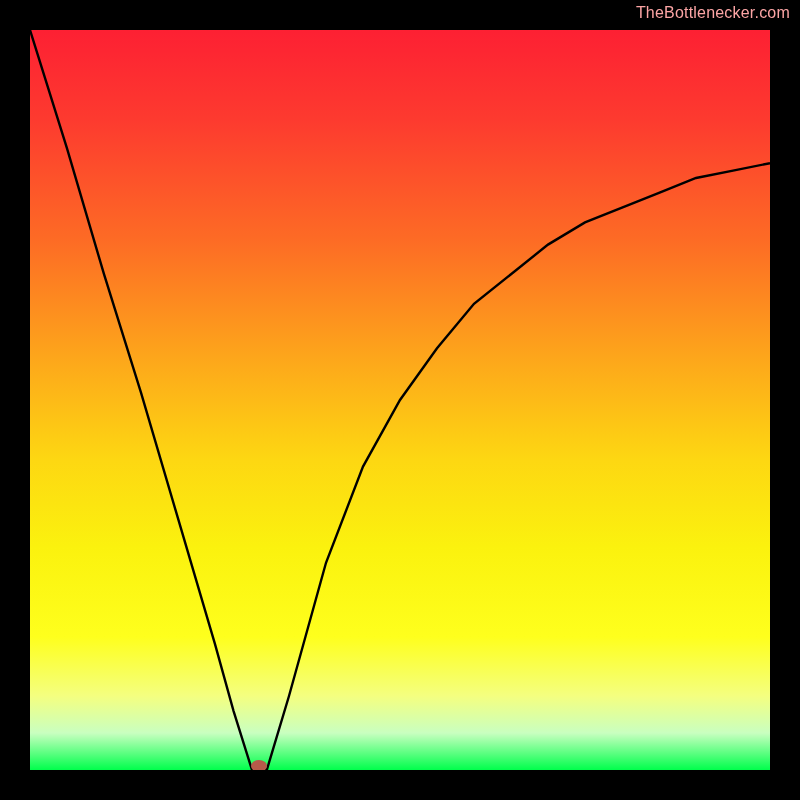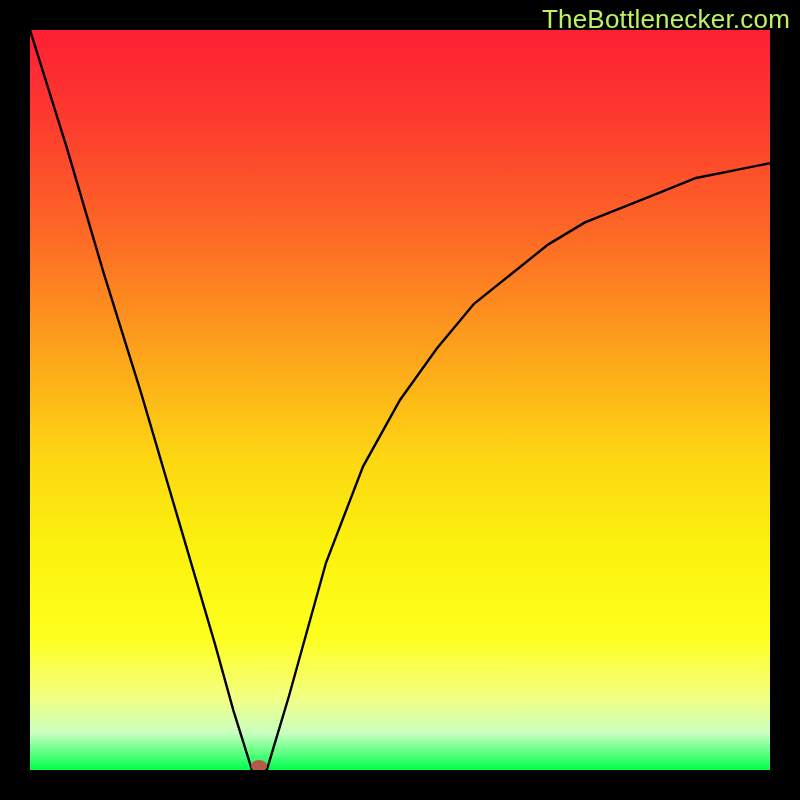--- a/index.html
+++ b/index.html
@@ -13,22 +13,22 @@
   .frame {
     position: relative;
     width: 800px;
     height: 800px;
     background: #000;
   }
   .watermark {
     position: absolute;
     top: 4px;
     right: 10px;
-    color: #bef264;
-    font-size: 26px;
+    color: #fca5a5;
+    font-size: 16px;
     font-weight: 500;
     letter-spacing: 0.2px;
   }
   .plot {
     position: absolute;
     left: 30px;
     top: 30px;
     width: 740px;
     height: 740px;
     overflow: hidden;

